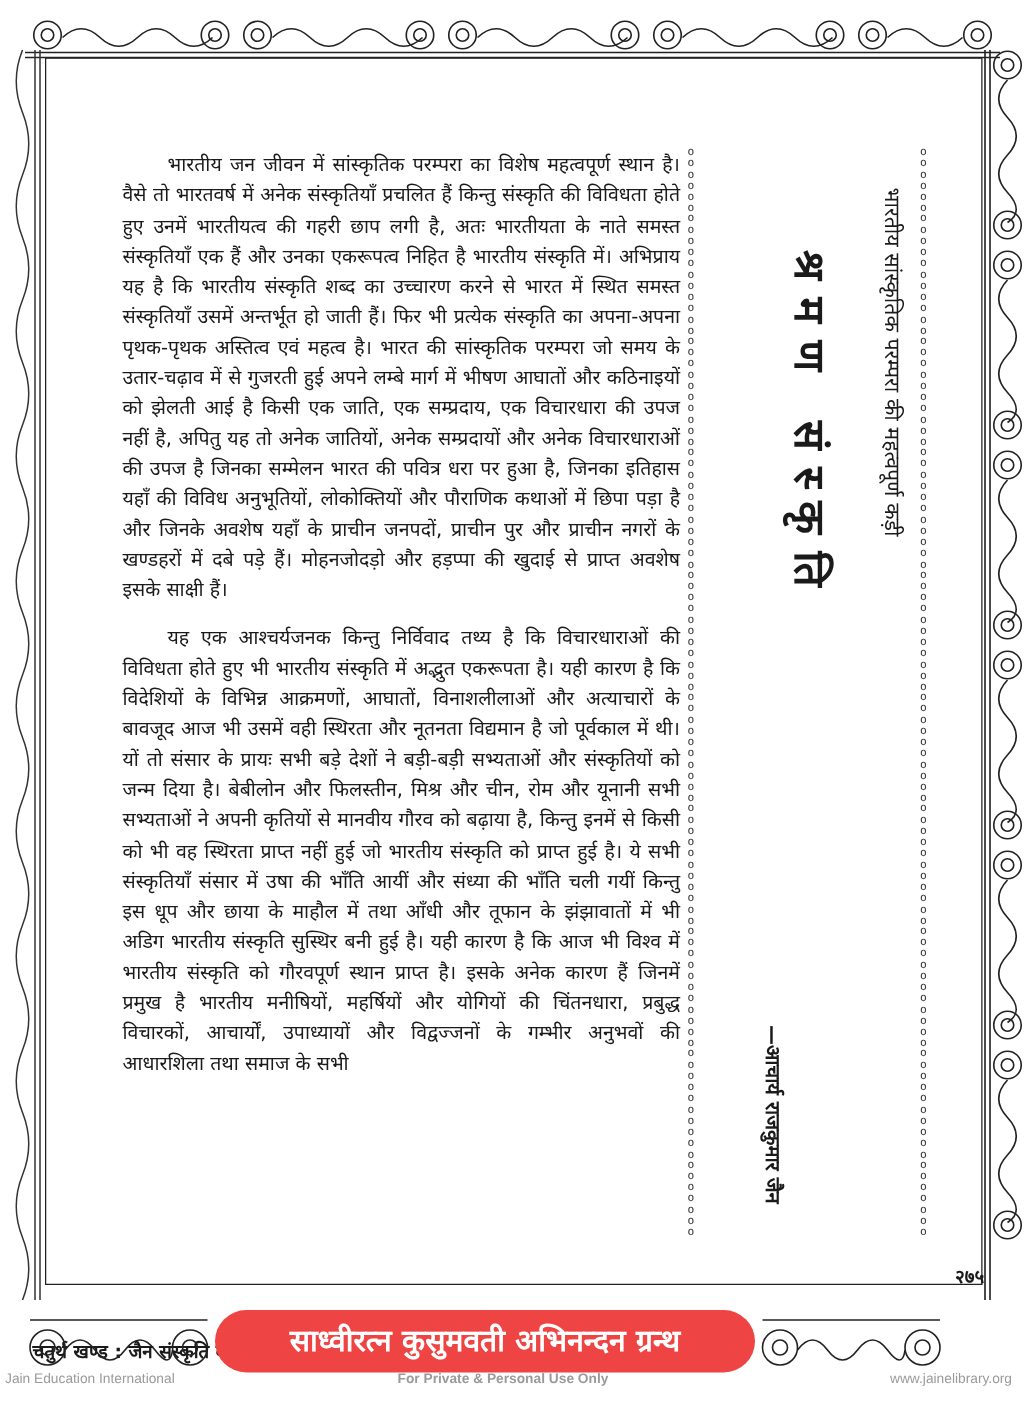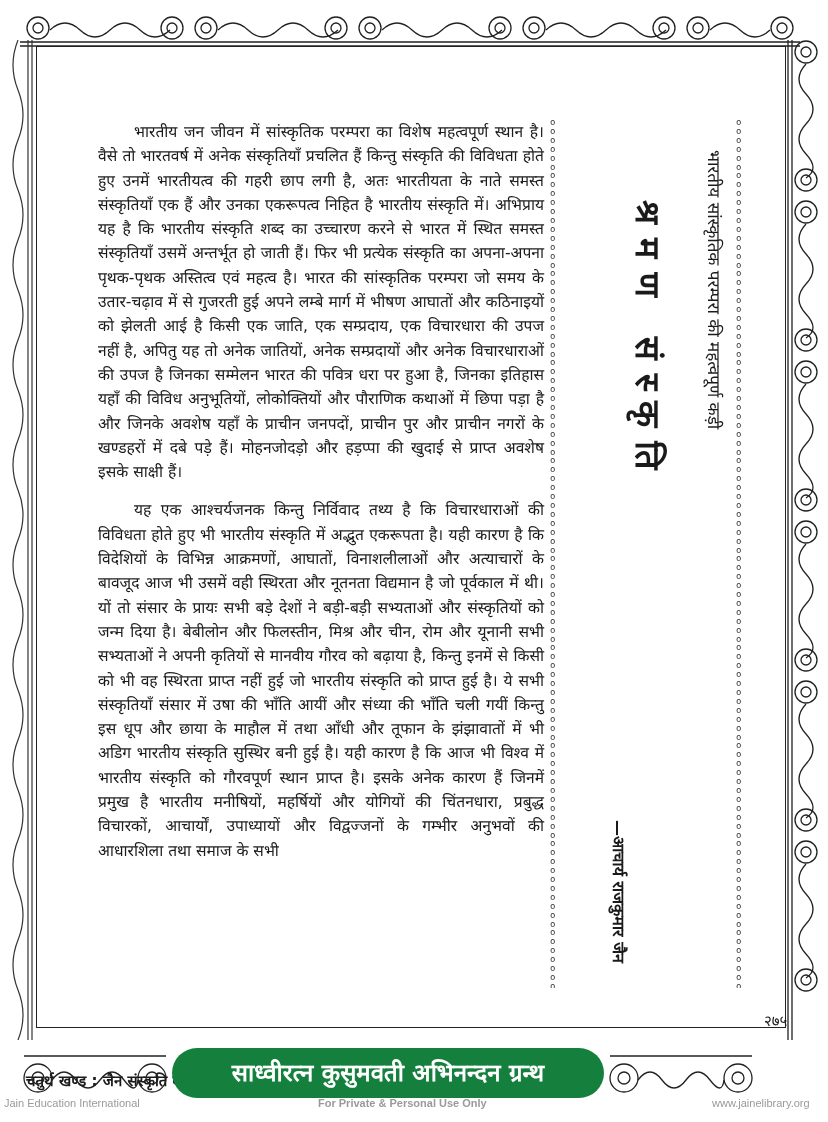--- a/index.html
+++ b/index.html
@@ -8,22 +8,22 @@
   .ornament-left{position:absolute;left:6px;top:40px;width:30px;height:1000px;}
   .ornament-right{position:absolute;left:784px;top:40px;width:36px;height:1000px;}
   .inner-line{position:absolute;border:1.5px solid #222;}
   .body-text{position:absolute;left:66px;top:120px;width:446px;font-size:15.6px;line-height:24.3px;text-align:justify;margin-left:32px;}
   .body-text p{margin:0 0 14px 0;text-indent:36px;}
   .dots{position:absolute;width:10px;font-family:"DejaVu Sans Mono",monospace;font-size:9px;line-height:8.9px;color:#333;word-break:break-all;overflow:hidden;}
   .vtitle{position:absolute;left:726px;top:150px;transform-origin:0 0;transform:rotate(90deg);white-space:nowrap;font-size:17px;}
   .vhead{position:absolute;left:672px;top:468px;transform-origin:0 0;transform:rotate(90deg);white-space:nowrap;font-size:34px;font-weight:bold;letter-spacing:14px;}
   .vauthor{position:absolute;left:630px;top:820px;transform-origin:0 0;transform:rotate(90deg);white-space:nowrap;font-size:16px;font-weight:bold;}
   .footer-left{position:absolute;left:26px;top:1070px;font-size:15px;font-weight:bold;}
-  .footer-right{position:absolute;left:764px;top:1010px;font-size:15px;font-weight:normal;}
-  .banner{position:absolute;left:172px;top:1048px;width:432px;height:50px;background:#15803d;border-radius:26px;color:#fff;font-size:24px;font-weight:bold;text-align:center;line-height:50px;}
+  .footer-right{position:absolute;left:764px;top:1010px;font-size:15px;font-weight:bold;}
+  .banner{position:absolute;left:172px;top:1048px;width:432px;height:50px;background:#ef4444;border-radius:26px;color:#fff;font-size:24px;font-weight:bold;text-align:center;line-height:50px;}
   .banner-orn{position:absolute;top:1046px;height:52px;}
   .credit{position:absolute;top:1097px;font-family:"Liberation Sans",sans-serif;font-size:11px;color:#9a9a9a;}
 </style>
 </head>
 <body>
 
 <svg class="ornament-top" viewBox="0 0 780 40" preserveAspectRatio="none">
   <g fill="none" stroke="#222" stroke-width="1.3">
     <path d="M0 30 H780 M0 34 H780"></path>
     <g>

